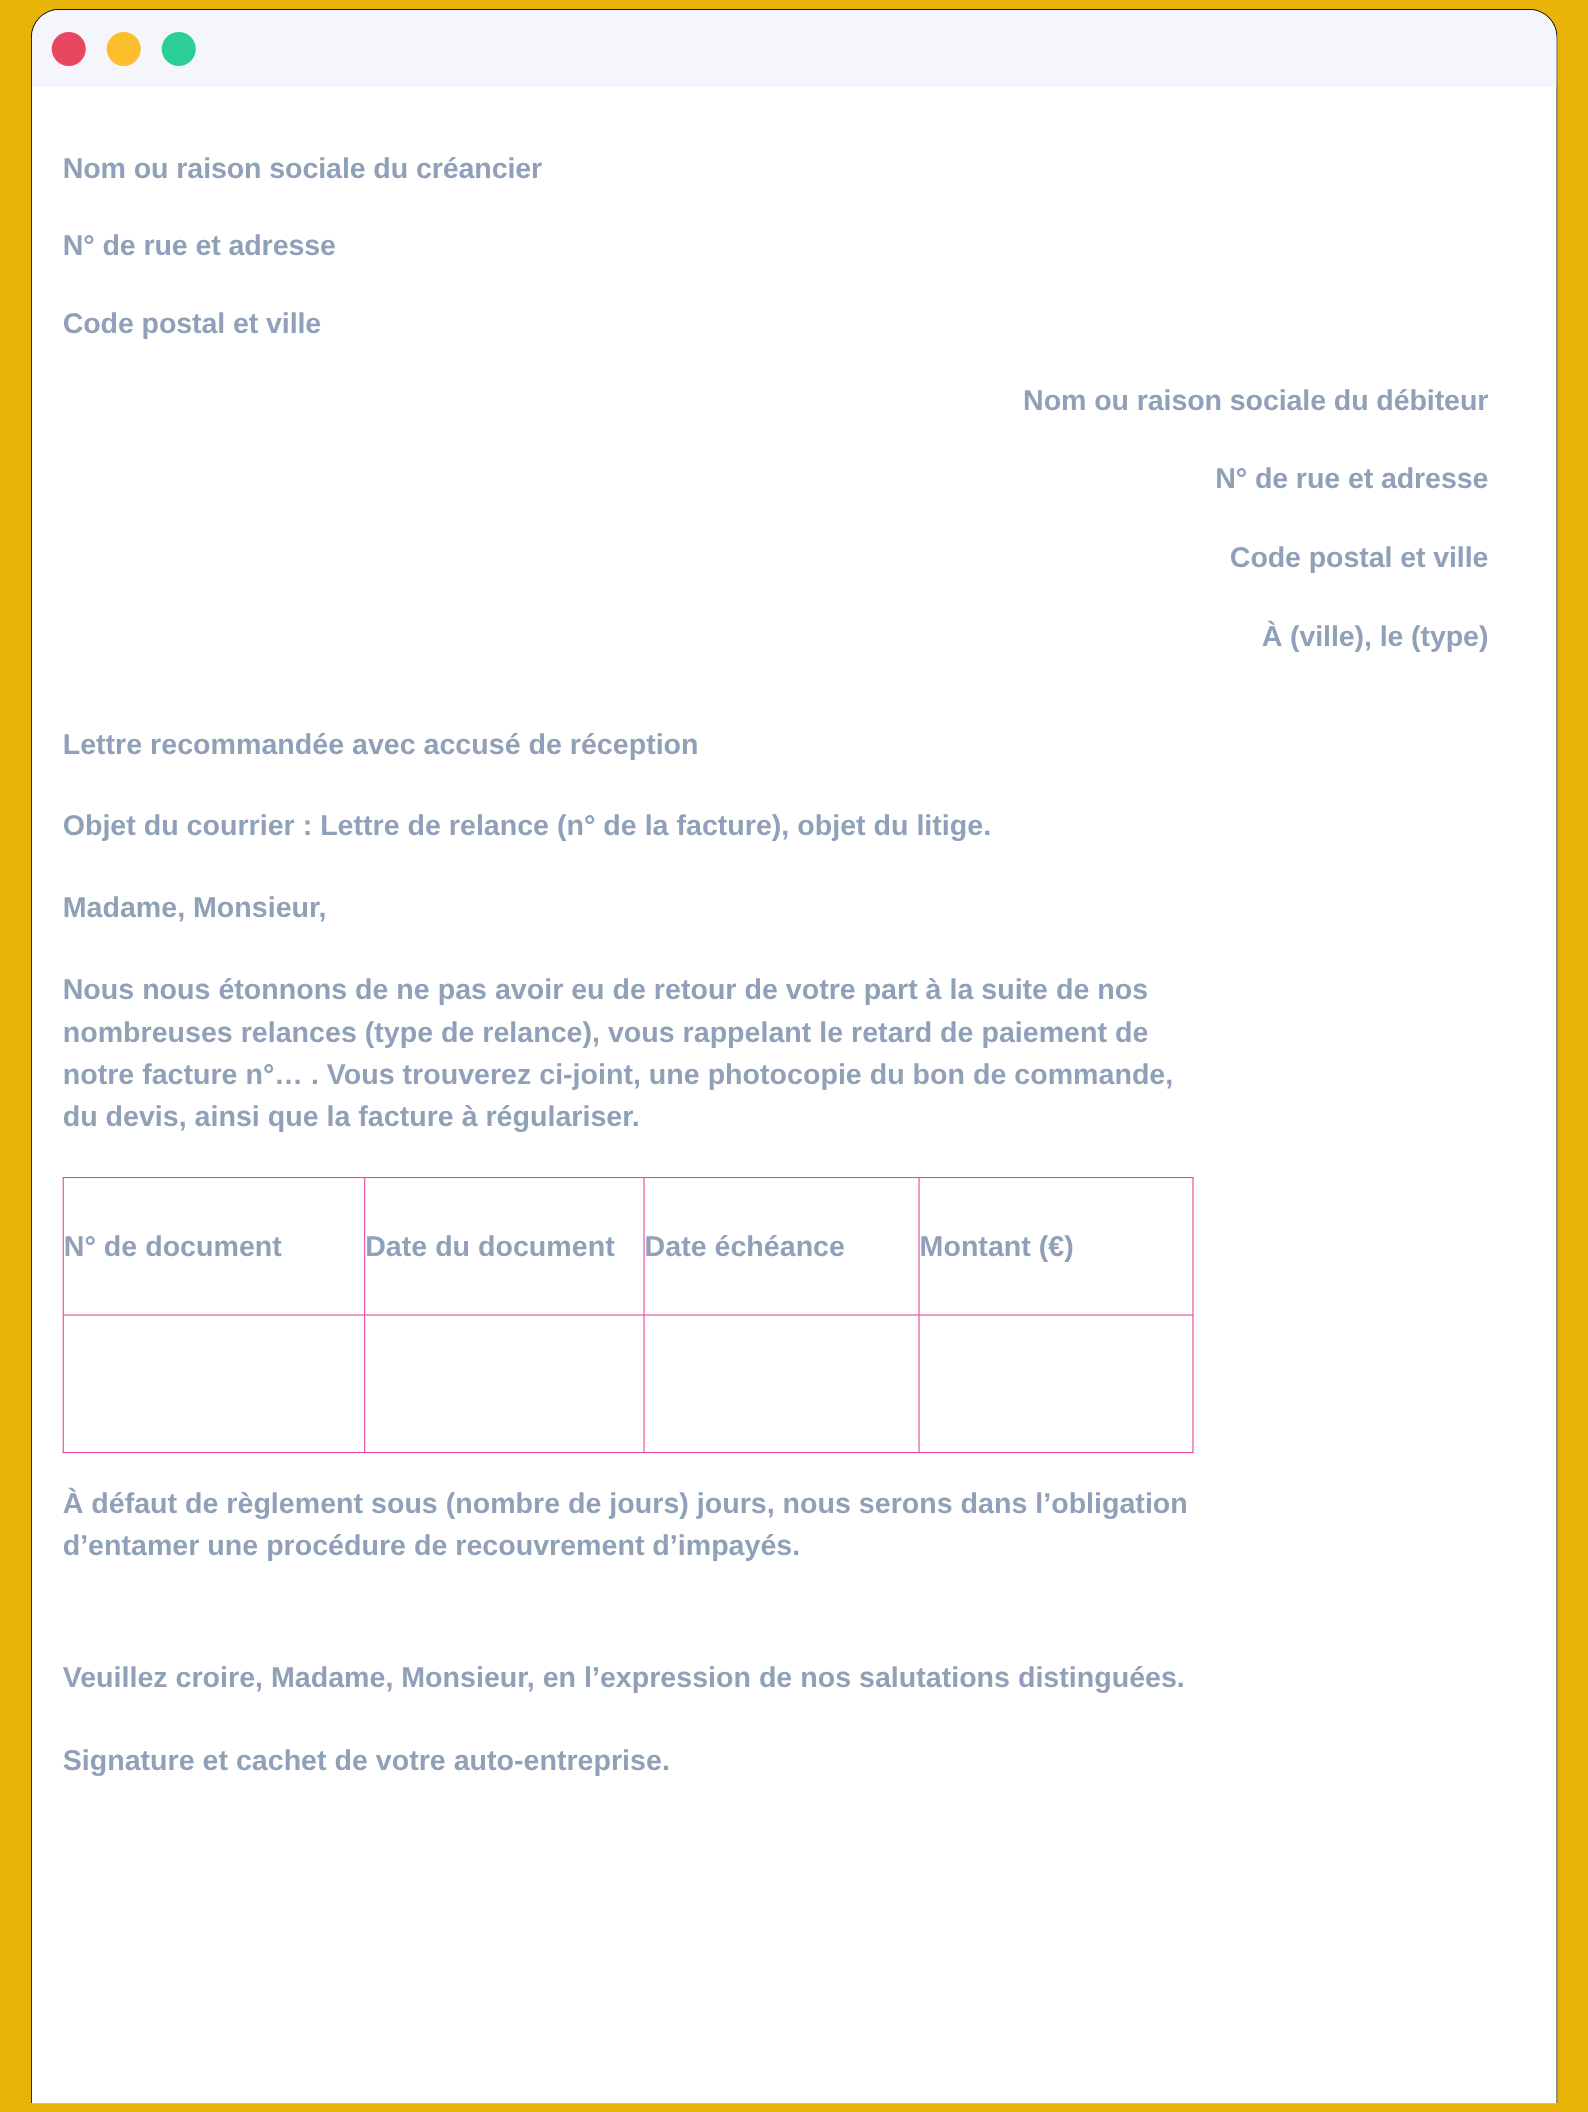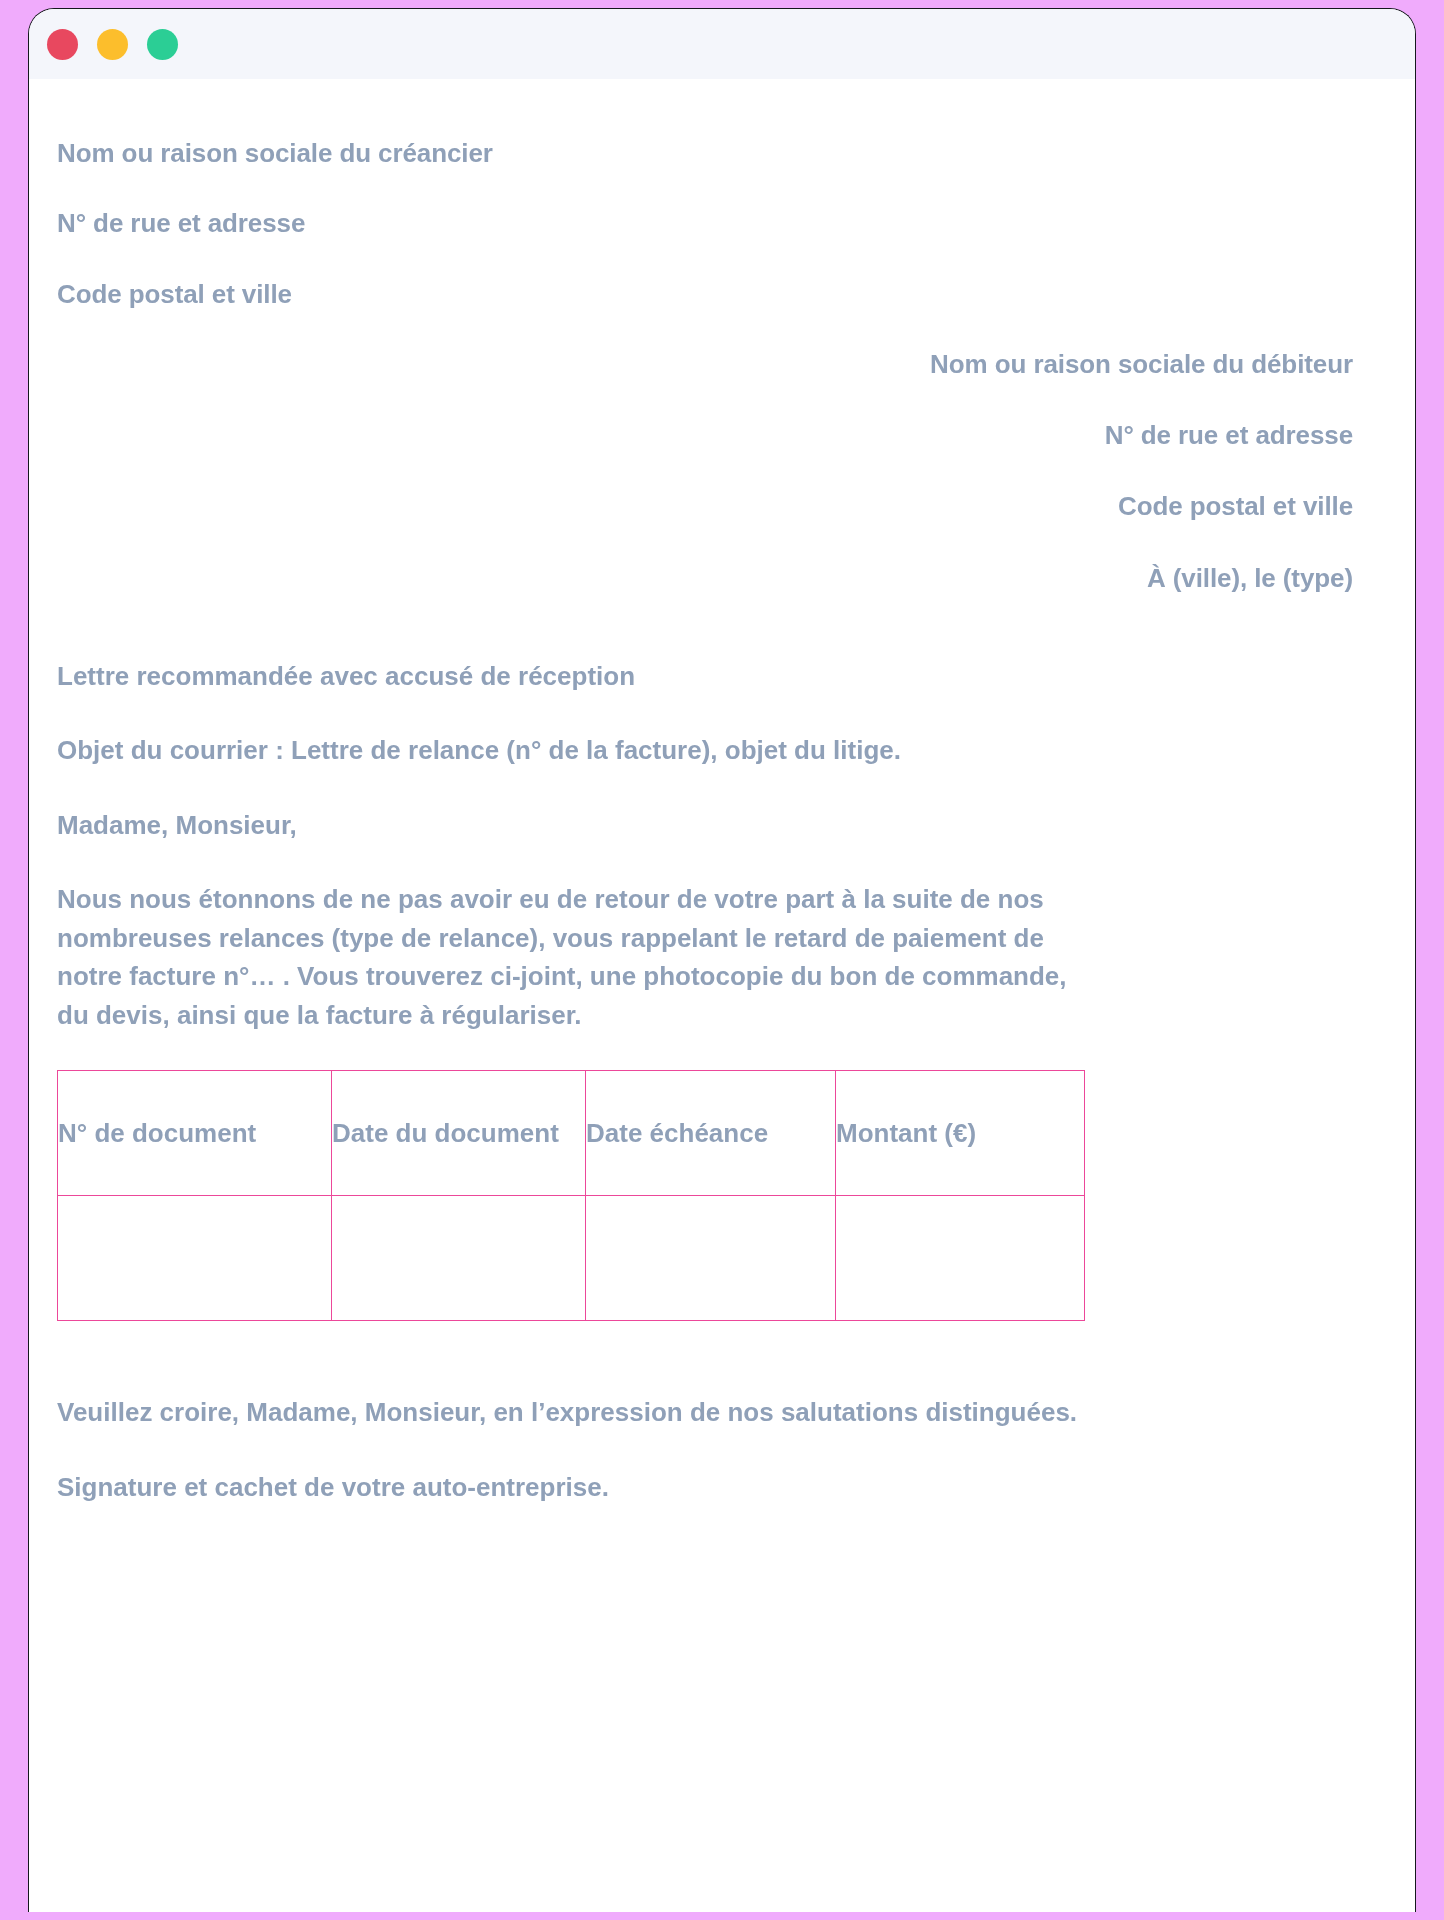--- a/index.html
+++ b/index.html
@@ -8,21 +8,21 @@
     width: 1444px;
     height: 1920px;
     background: #ffffff;
     font-family: "Liberation Sans", sans-serif;
   }
 
   .screen {
     position: relative;
     width: 1444px;
     height: 1920px;
-    background: #f0abfc;
+    background: #eab308;
     overflow: hidden;
   }
 
   
   .window {
     position: absolute;
     left: 28px;
     top: 8px;
     width: 1388px;
     height: 1904px;
@@ -159,20 +159,21 @@
         <tbody>
           <tr>
             <td class="c1"></td>
             <td class="c2"></td>
             <td class="c3"></td>
             <td class="c4"></td>
           </tr>
         </tbody>
       </table>
 
+      <p class="para">À défaut de règlement sous (nombre de jours) jours, nous serons dans l’obligation d’entamer une procédure de recouvrement d’impayés.</p>
 
       <div class="spacer-sm"></div>
 
       <p class="para">Veuillez croire, Madame, Monsieur, en l’expression de nos salutations distinguées.</p>
       <p class="para closing">Signature et cachet de votre auto-entreprise.</p>
 
     </div>
   </div>
 </div>
 

